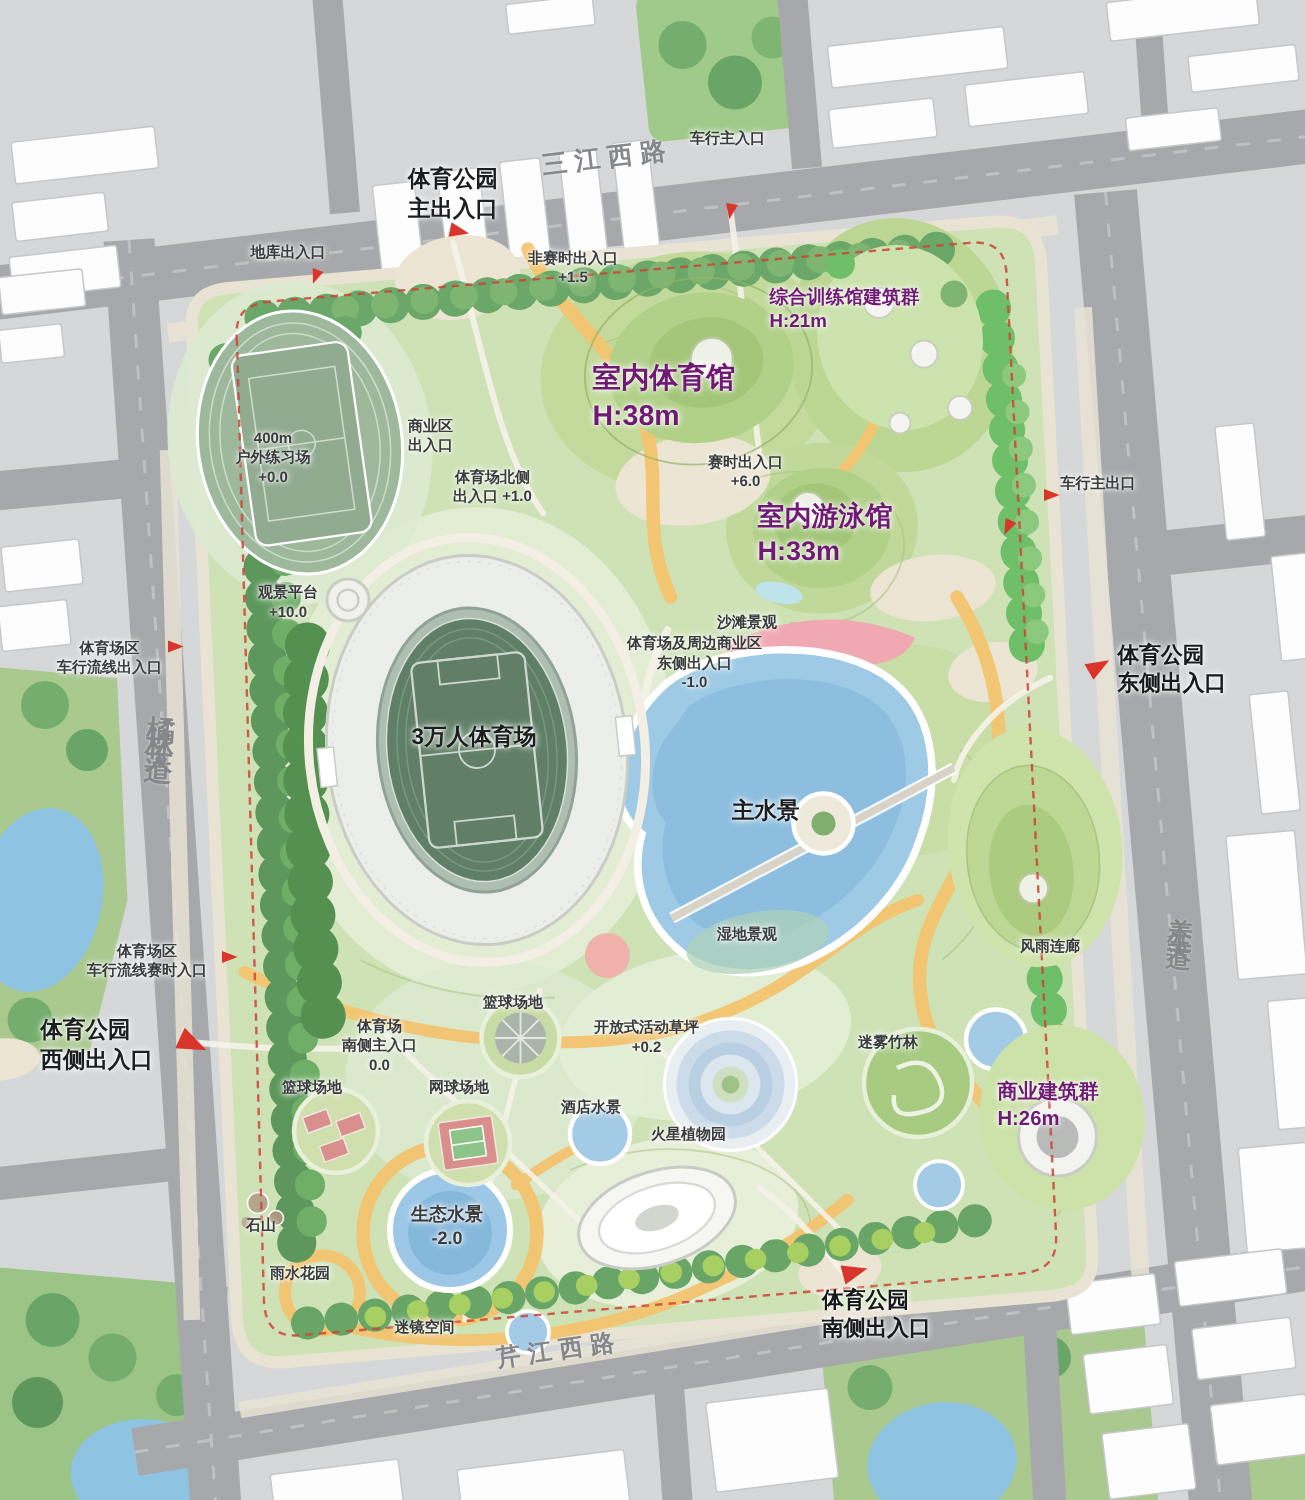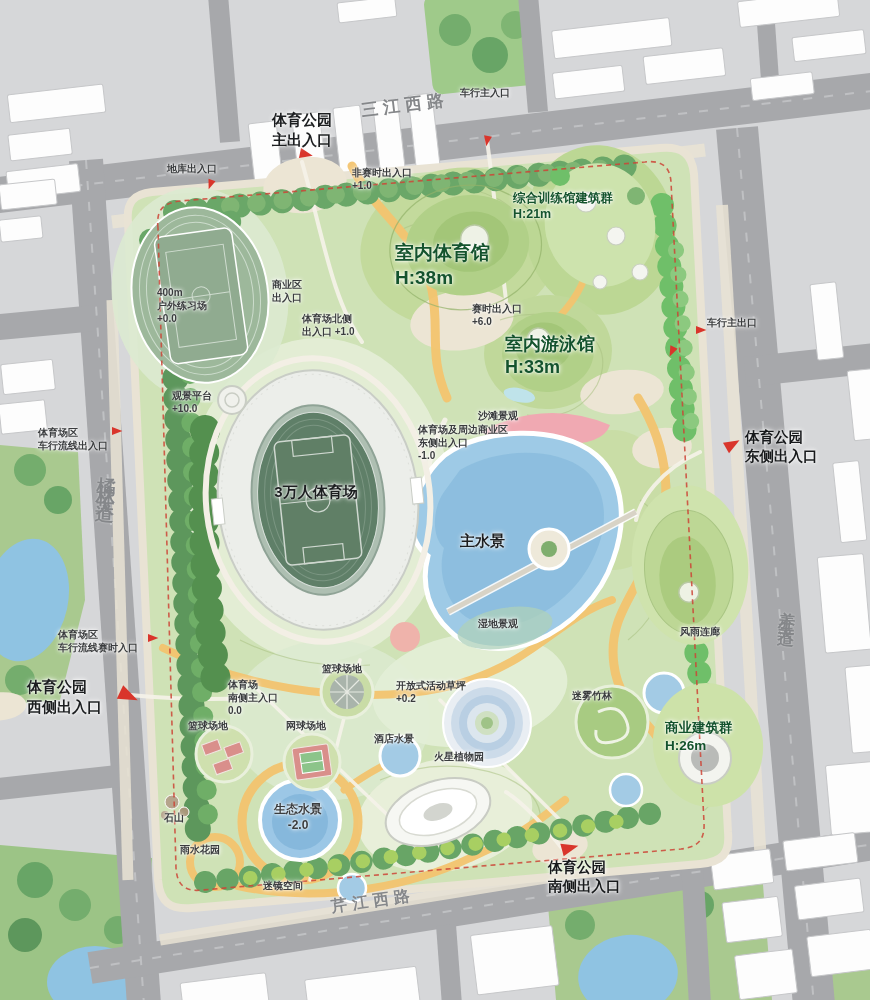--- a/index.html
+++ b/index.html
@@ -1,22 +1,22 @@
 <!DOCTYPE html>
 <html><head>
 <meta charset="utf-8">
 <style>
   html,body{margin:0;padding:0;background:#d6d7d9;}
   #stage{position:relative;width:870px;height:1000px;overflow:hidden;
          font-family:"Liberation Sans","DejaVu Sans",sans-serif;background:#d6d7d9;}
   #base{position:absolute;left:0;top:0;}
-  .lbl{position:absolute;white-space:pre-line;color:#14532d;line-height:1.3;
+  .lbl{position:absolute;white-space:pre-line;color:#701a75;line-height:1.3;
        text-shadow:0 0 2px #fff,0 0 4px rgba(255,255,255,.85),0 0 6px rgba(255,255,255,.6);
        font-weight:bold;}
-  .s{font-size:10px;font-weight:bold;color:#3a3c3e;}
+  .s{font-size:10px;font-weight:bold;color:#3a3c3e;text-align:center;}
   .md{font-size:13px;}
   .lg{font-size:15px;color:#1c1e20;}
   .gate{font-size:14.5px;color:#17191b;}
   .ctr{transform:translateX(-50%);text-align:center;}
   .road{color:#85878a;font-weight:bold;letter-spacing:5px;font-size:17px;
         text-shadow:0 0 2px rgba(255,255,255,.5);}
   .tilt{transform:rotate(-7deg);transform-origin:left top;}
   .tilt2{transform:rotate(-8deg);transform-origin:left top;}
   .v{writing-mode:vertical-rl;text-orientation:upright;letter-spacing:9px;transform:rotate(4deg);}
 </style>
@@ -374,21 +374,21 @@
 
 <div class="lbl s" style="left:167px;top:162px">地库出入口</div>
 <div class="lbl s" style="left:460px;top:86px">车行主入口</div>
 <div class="lbl s" style="left:707px;top:316px">车行主出口</div>
 <div class="lbl s" style="left:38px;top:426px">体育场区
 车行流线出入口</div>
 <div class="lbl s" style="left:58px;top:628px">体育场区
 车行流线赛时入口</div>
 
 <div class="lbl s" style="left:352px;top:166px">非赛时出入口
-+1.0</div>
++1.5</div>
 <div class="lbl s" style="left:472px;top:302px">赛时出入口
 +6.0</div>
 <div class="lbl s" style="left:272px;top:278px">商业区
 出入口</div>
 <div class="lbl s" style="left:302px;top:312px">体育场北侧
 出入口 +1.0</div>
 <div class="lbl s" style="left:228px;top:678px">体育场
 南侧主入口
 0.0</div>
 <div class="lbl s" style="left:418px;top:423px">体育场及周边商业区
@@ -404,21 +404,21 @@
 <div class="lbl lg ctr" style="left:316px;top:482px">3万人体育场</div>
 <div class="lbl s" style="left:157px;top:286px;font-weight:bold">400m
 户外练习场
 +0.0</div>
 <div class="lbl md" style="left:665px;top:719px;font-size:13.5px">商业建筑群
 H:26m</div>
 
 <div class="lbl s" style="left:172px;top:389px">观景平台
 +10.0</div>
 <div class="lbl s" style="left:478px;top:409px">沙滩景观</div>
-<div class="lbl lg" style="left:460px;top:531px">主水景</div>
+<div class="lbl lg" style="left:488px;top:531px">主水景</div>
 <div class="lbl s" style="left:478px;top:617px">湿地景观</div>
 <div class="lbl s" style="left:680px;top:625px">风雨连廊</div>
 <div class="lbl s" style="left:572px;top:689px">迷雾竹林</div>
 <div class="lbl s" style="left:396px;top:679px">开放式活动草坪
 +0.2</div>
 <div class="lbl s" style="left:322px;top:662px">篮球场地</div>
 <div class="lbl s" style="left:188px;top:719px">篮球场地</div>
 <div class="lbl s" style="left:286px;top:719px">网球场地</div>
 <div class="lbl s" style="left:374px;top:732px">酒店水景</div>
 <div class="lbl s" style="left:434px;top:750px">火星植物园</div>

